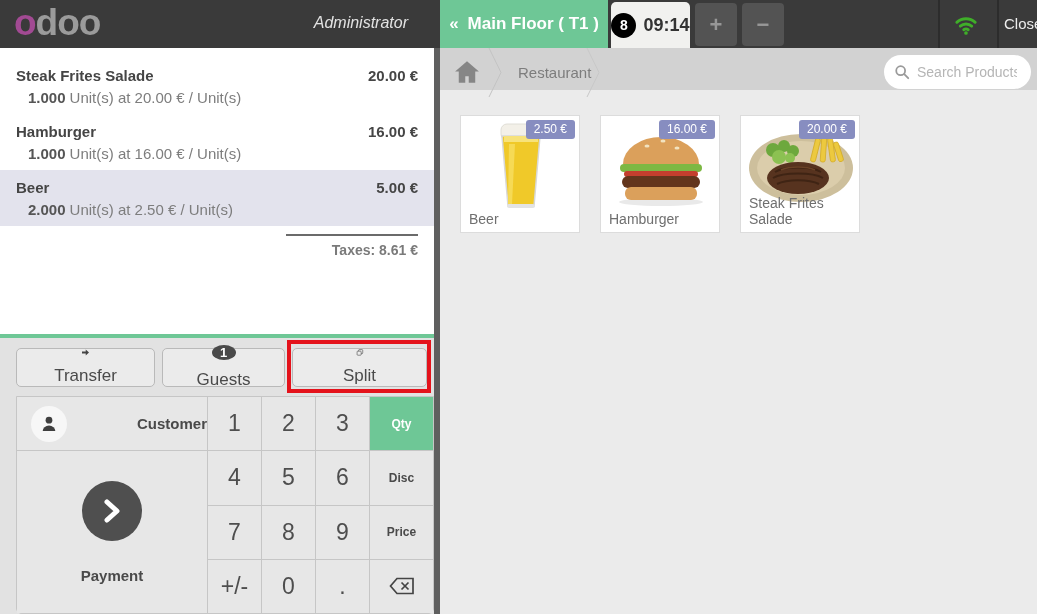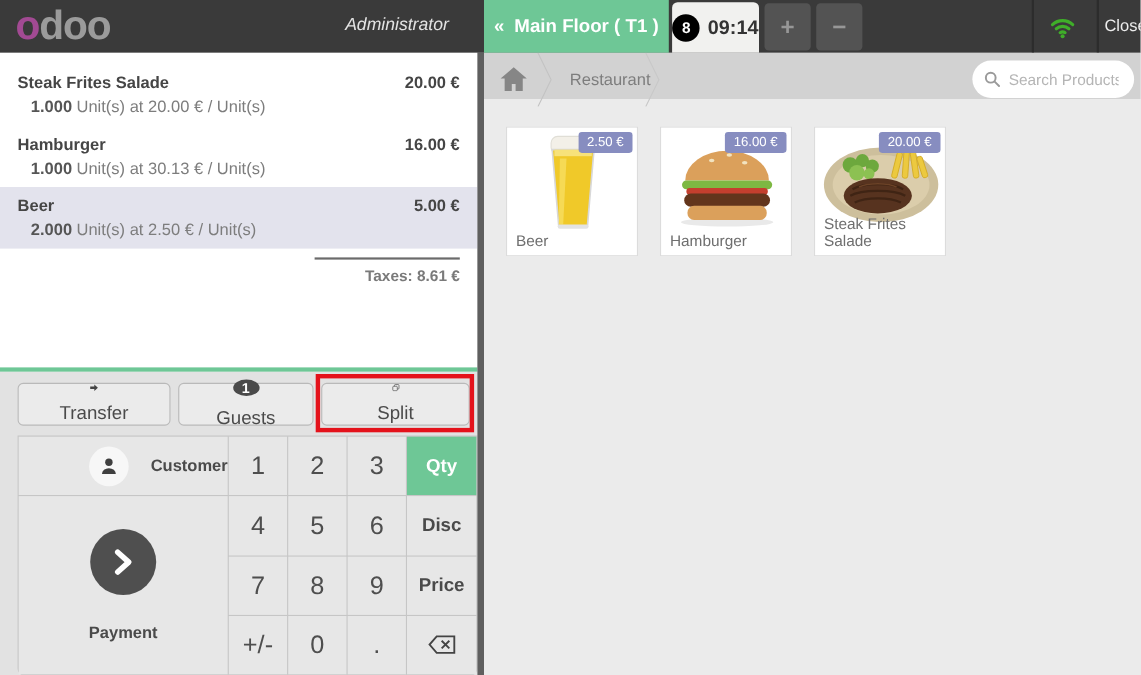--- a/index.html
+++ b/index.html
@@ -55,23 +55,23 @@
   .btn-split   { left:292px; width:135px; }
   .guests-circle { width:24px; height:24px; border-radius:50%; background:#4a4a4a; color:#fff;
     font-size:13px; font-weight:bold; display:flex; align-items:center; justify-content:center; }
   .red-box { position:absolute; left:287px; top:2px; width:144px; height:53px; border:4px solid #e4121b; pointer-events:none; }
 
   .pad-grid { position:absolute; left:16px; top:58px; width:418px; height:218px;
     display:grid; grid-template-columns:190px 53px 53px 53px 1fr; grid-template-rows:repeat(4,1fr);
     gap:1px; background:#c6c6c6; border:1px solid #c6c6c6; border-radius:0 0 6px 6px; }
   .cell { background:#e7e7e7; display:flex; align-items:center; justify-content:center; cursor:pointer; }
   .cell.digit { font-size:23px; color:#4e4e4e; }
-  .cell.mode { font-size:17px; font-weight:bold; color:#4a4a4a; }
+  .cell.mode { font-size:12px; font-weight:bold; color:#4a4a4a; }
   .cell.mode.active { background:#6ec796; color:#fff; }
-  .cell-customer { grid-column:1; grid-row:1; justify-content:flex-end; padding-left:14px; gap:20px; }
+  .cell-customer { grid-column:1; grid-row:1; justify-content:space-between; padding-left:14px; gap:20px; }
   .cust-circle { width:36px; height:36px; border-radius:50%; background:#f7f7f7; display:flex; align-items:center; justify-content:center; }
   .cust-label { font-size:15px; font-weight:bold; color:#4a4a4a; }
   .cell-payment { grid-column:1; grid-row:2/5; flex-direction:column; gap:26px; }
   .pay-circle { width:60px; height:60px; border-radius:50%; background:#4f4f4f; display:flex; align-items:center; justify-content:center; }
   .pay-label { font-size:15px; font-weight:bold; color:#4a4a4a; }
 
   
   .panel-divider { position:absolute; left:434px; top:48px; width:6px; height:566px; background:#5f5f5f; }
 
   
@@ -138,21 +138,21 @@
         <span>20.00 €</span>
       </div>
       <div class="ol-sub"><span class="qty">1.000</span><span>Unit(s) at 20.00 € / Unit(s)</span></div>
     </div>
 
     <div class="order-line">
       <div class="ol-top">
         <span>Hamburger</span>
         <span>16.00 €</span>
       </div>
-      <div class="ol-sub"><span class="qty">1.000</span><span>Unit(s) at 30.13 € / Unit(s)</span></div>
+      <div class="ol-sub"><span class="qty">1.000</span><span>Unit(s) at 16.00 € / Unit(s)</span></div>
     </div>
 
     <div class="order-line selected">
       <div class="ol-top">
         <span>Beer</span>
         <span>5.00 €</span>
       </div>
       <div class="ol-sub"><span class="qty">2.000</span><span>Unit(s) at 2.50 € / Unit(s)</span></div>
     </div>
   </div>

